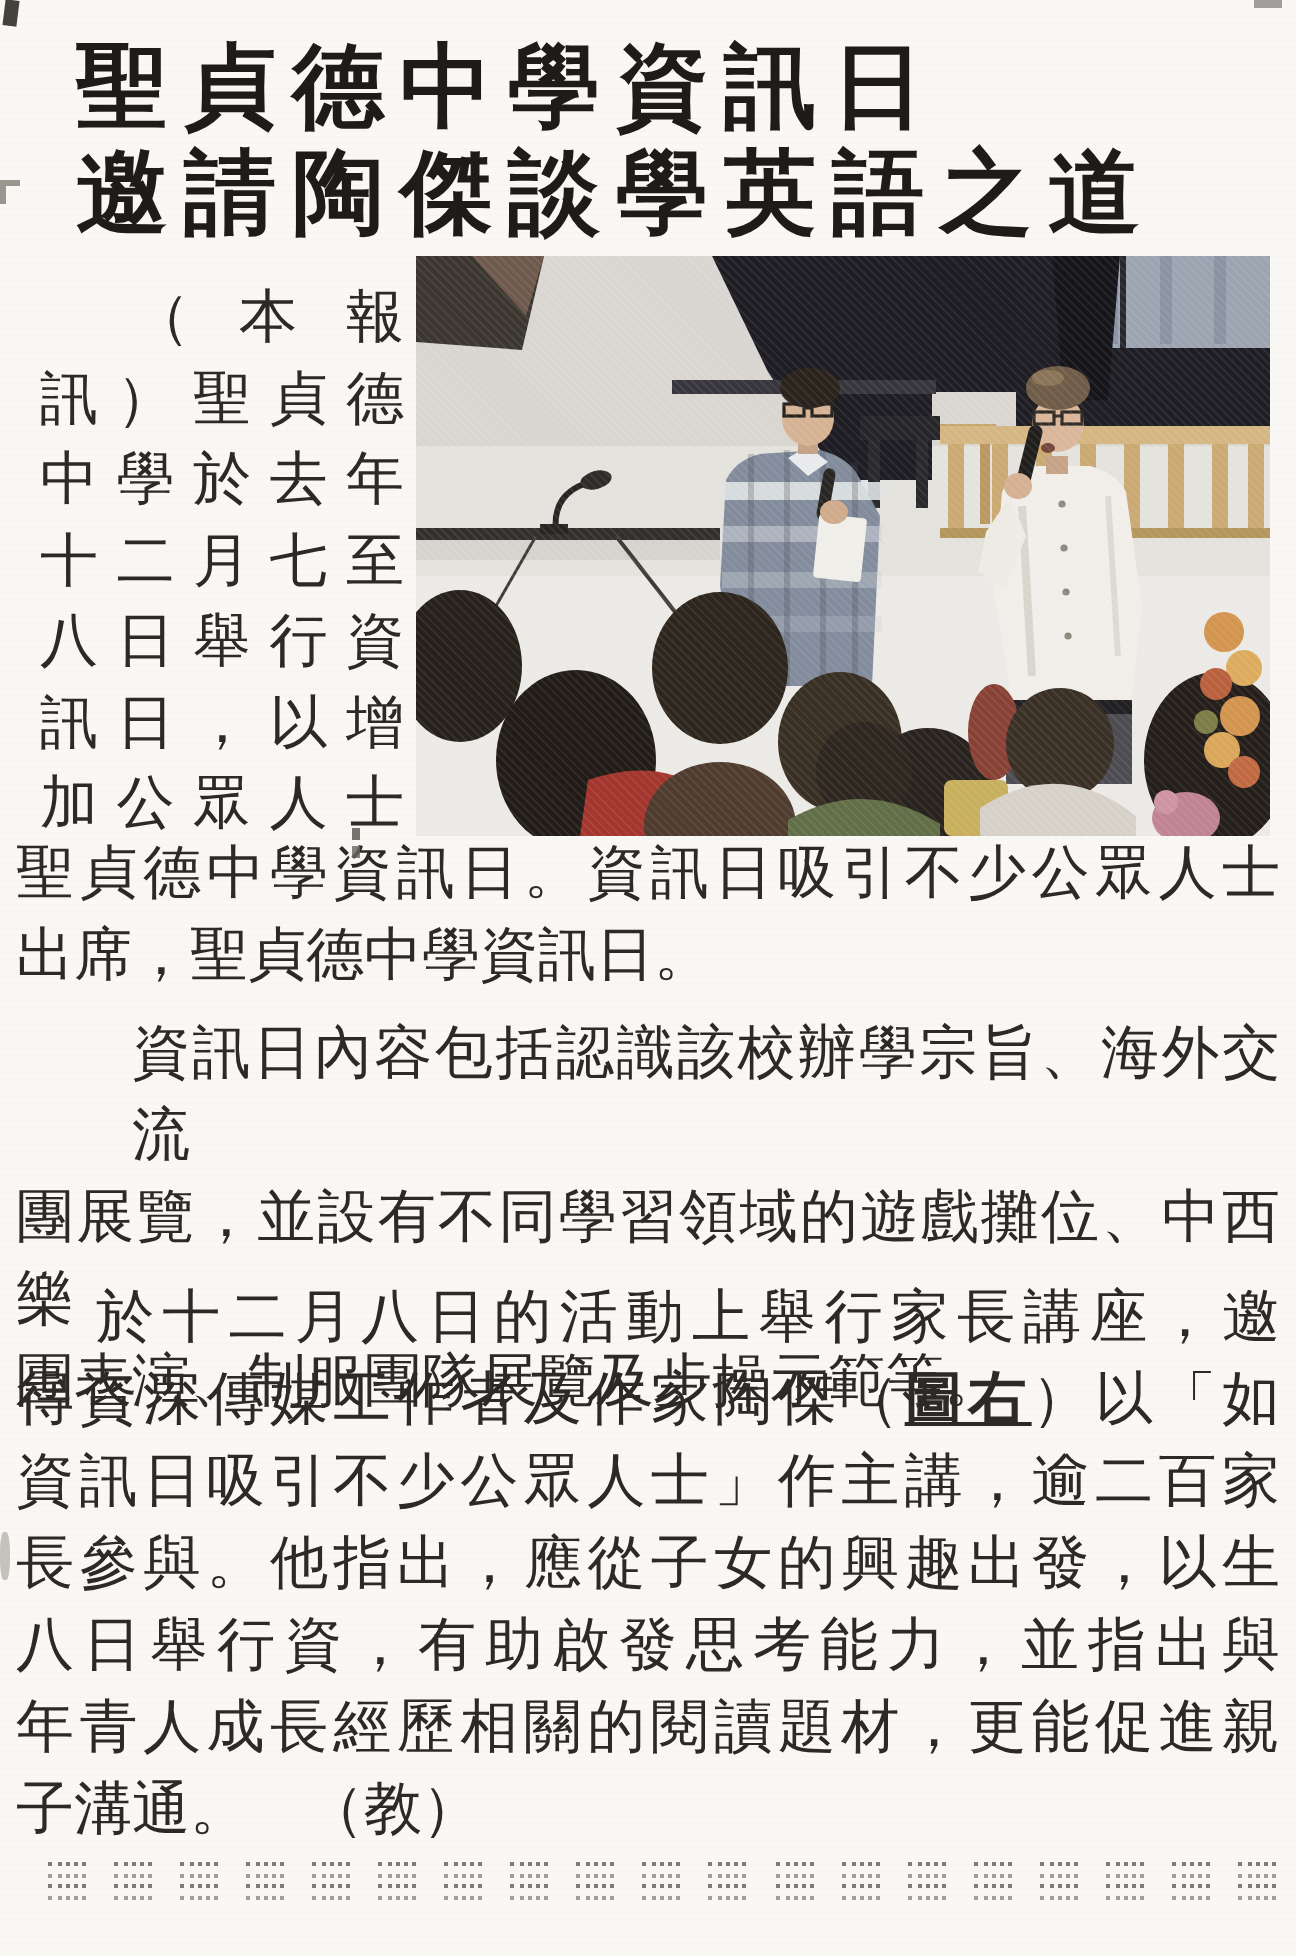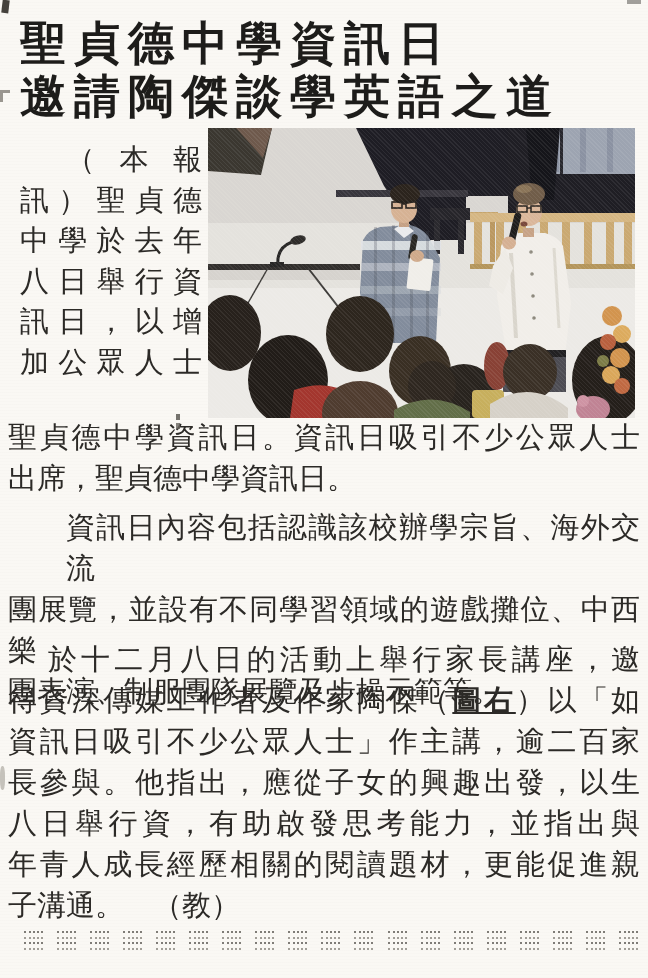--- a/index.html
+++ b/index.html
@@ -1,19 +1,19 @@
 <!DOCTYPE html>
 <html><head>
 <meta charset="utf-8">
 <style>
   html,body{margin:0;padding:0;background:#faf8f4;}
   #page{position:relative;width:648px;height:978px;background:#faf8f4;overflow:hidden;
         background-image:repeating-linear-gradient(0deg, rgba(60,55,45,0.012) 0 1px, transparent 1px 3px);
         font-family:"Liberation Serif","DejaVu Serif",serif;color:#2c2a27;}
-  .headline{position:absolute;left:20px;top:17px;
+  .headline{position:absolute;left:38px;top:17px;
             font-family:"Liberation Sans","DejaVu Sans",sans-serif;
             font-weight:700;font-size:46px;line-height:53px;letter-spacing:8px;color:#1d1c1a;}
   .para{position:absolute;left:8px;width:632px;}
   .ln{font-size:29px;line-height:41px;text-align:justify;text-align-last:justify;color:#2c2a27;}
   .ln.end{text-align:justify;text-align-last:left;}
   .narrow{left:8px;top:139px;width:194px;}
   .narrow .ln{line-height:40.5px;margin-left:12px;}
   .ind-open{padding-left:46px;}
   .ind-p2{padding-left:58px;}
   .ind-p3{padding-left:40px;}
@@ -158,20 +158,21 @@
       <circle cx="414" cy="258" r="8" fill="#c96436"></circle>
       <ellipse cx="385" cy="281" rx="17" ry="13" fill="#c57f92"></ellipse>
       <circle cx="375" cy="273" r="6" fill="#d490a2"></circle>
     </svg>
   </div>
 
   <div class="para narrow">
     <div class="ln ind-open">（本報</div>
     <div class="ln">訊）聖貞德</div>
     <div class="ln">中學於去年</div>
+    <div class="ln">十二月七至</div>
     <div class="ln">八日舉行資</div>
     <div class="ln">訊日，以增</div>
     <div class="ln">加公眾人士</div>
   </div>
 
   <div class="para" style="top:417px;">
     <div class="ln">聖貞德中學資訊日。資訊日吸引不少公眾人士</div>
     <div class="ln end">出席，聖貞德中學資訊日。</div>
   </div>
 

